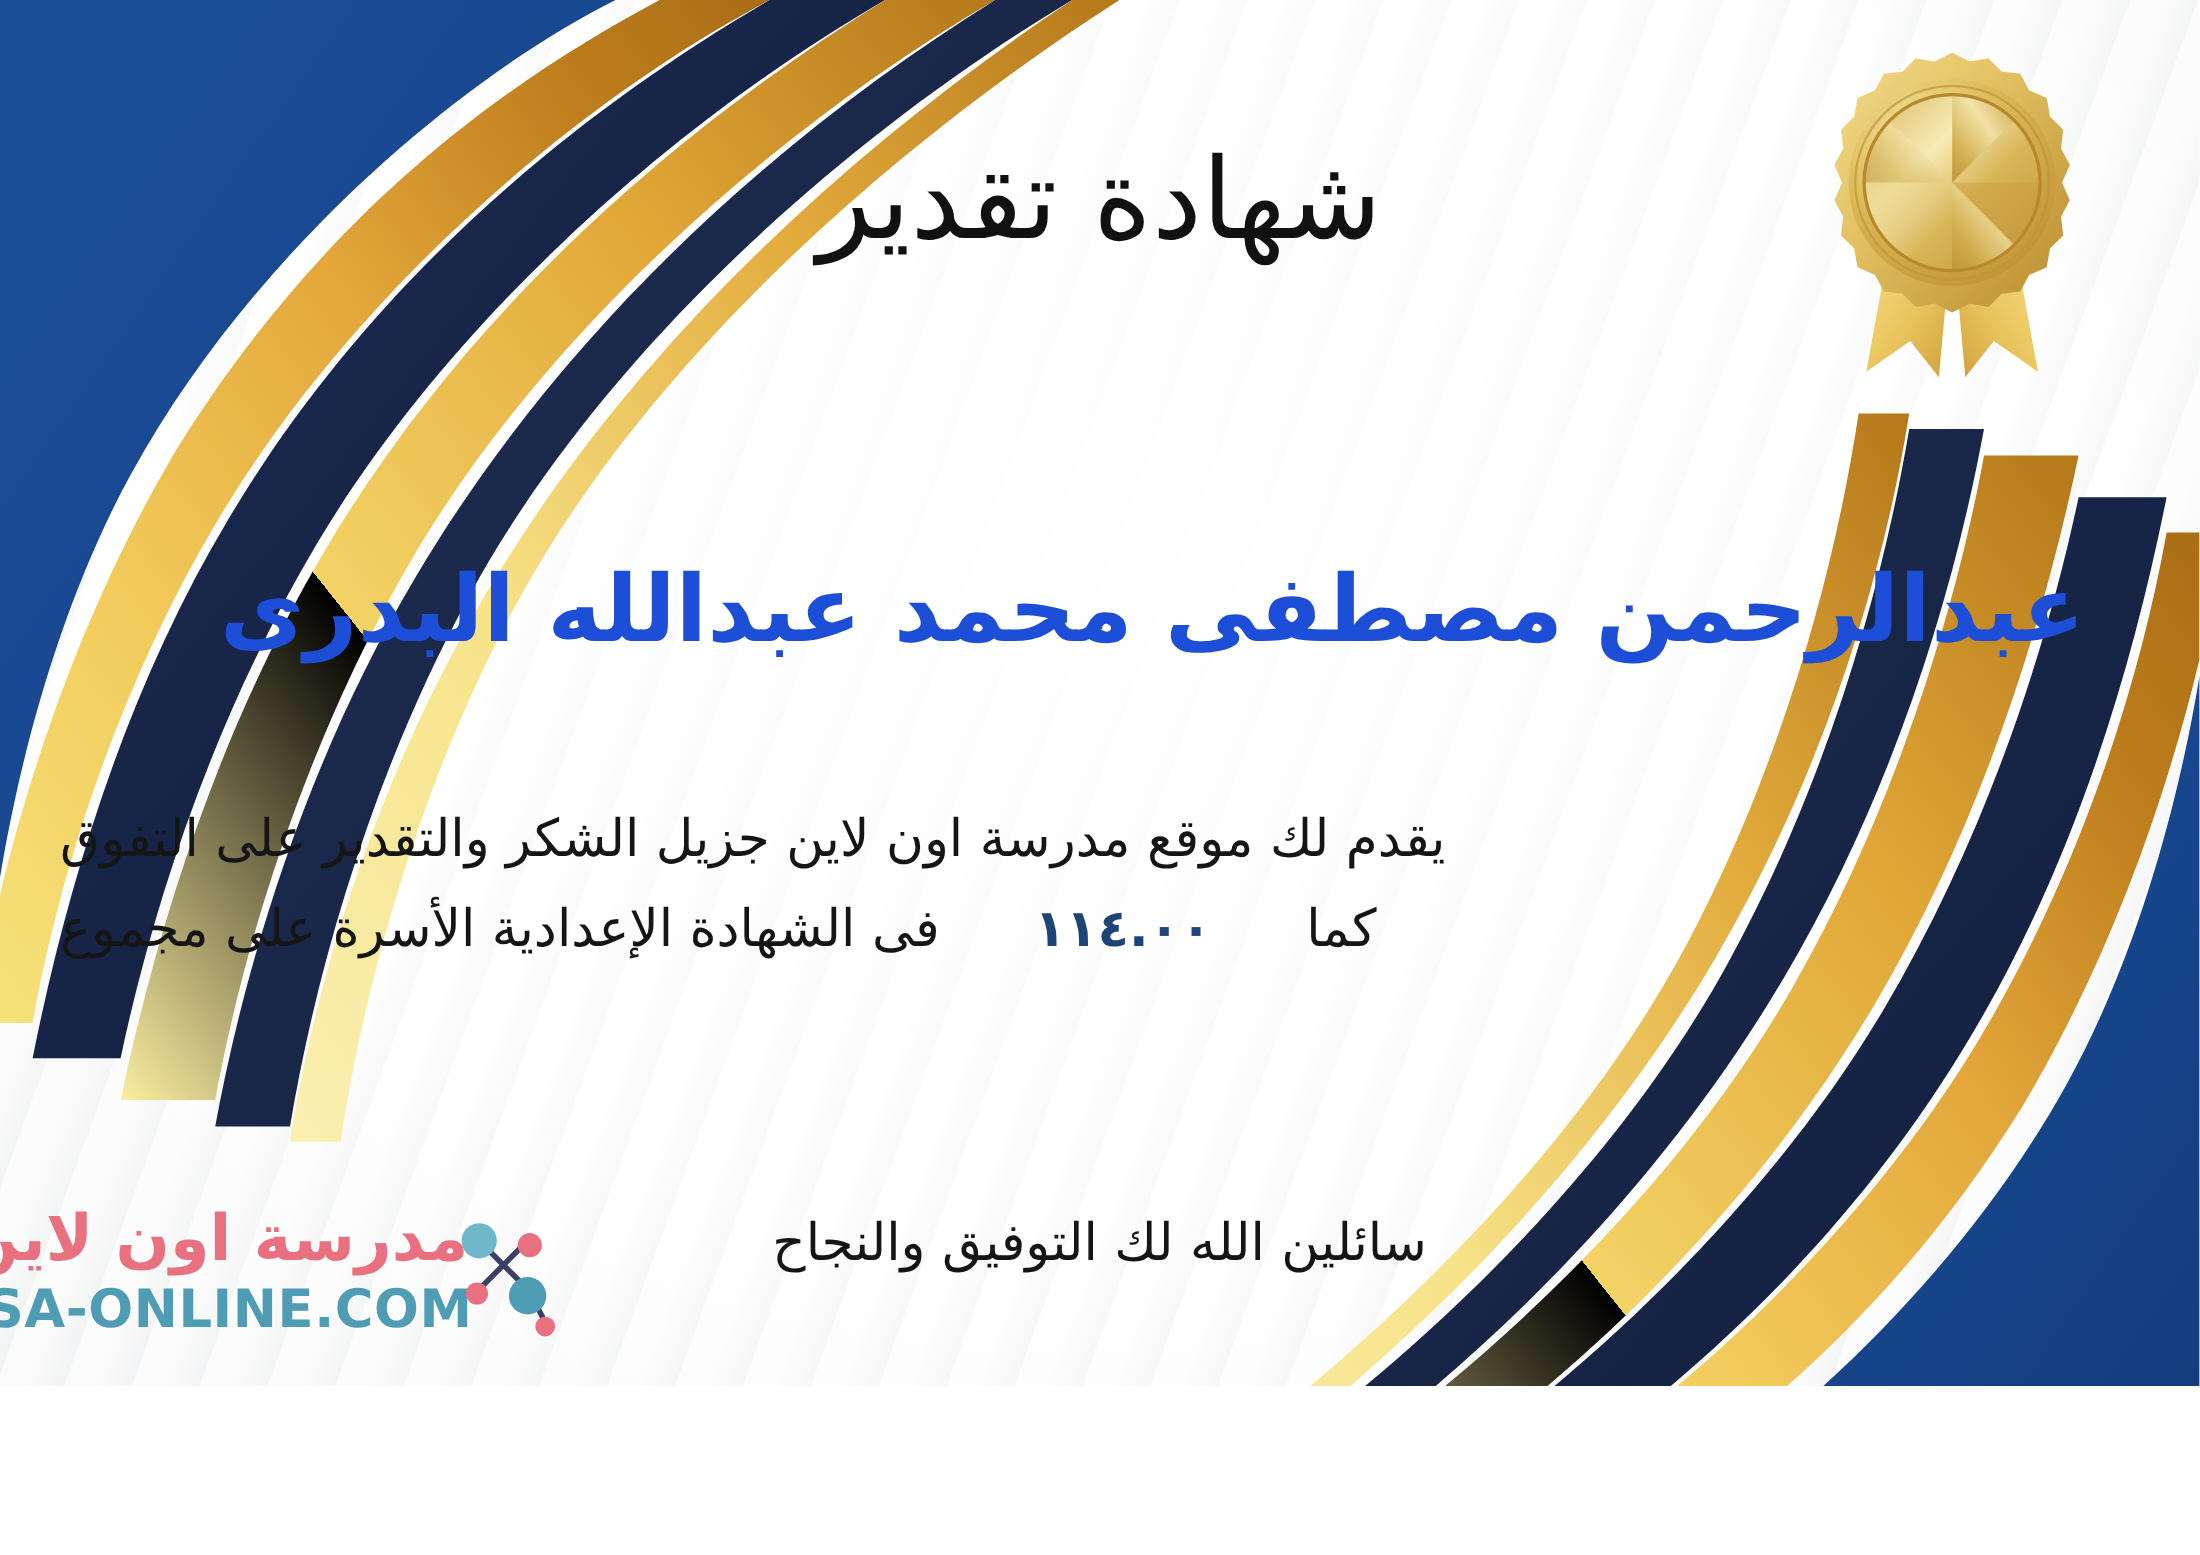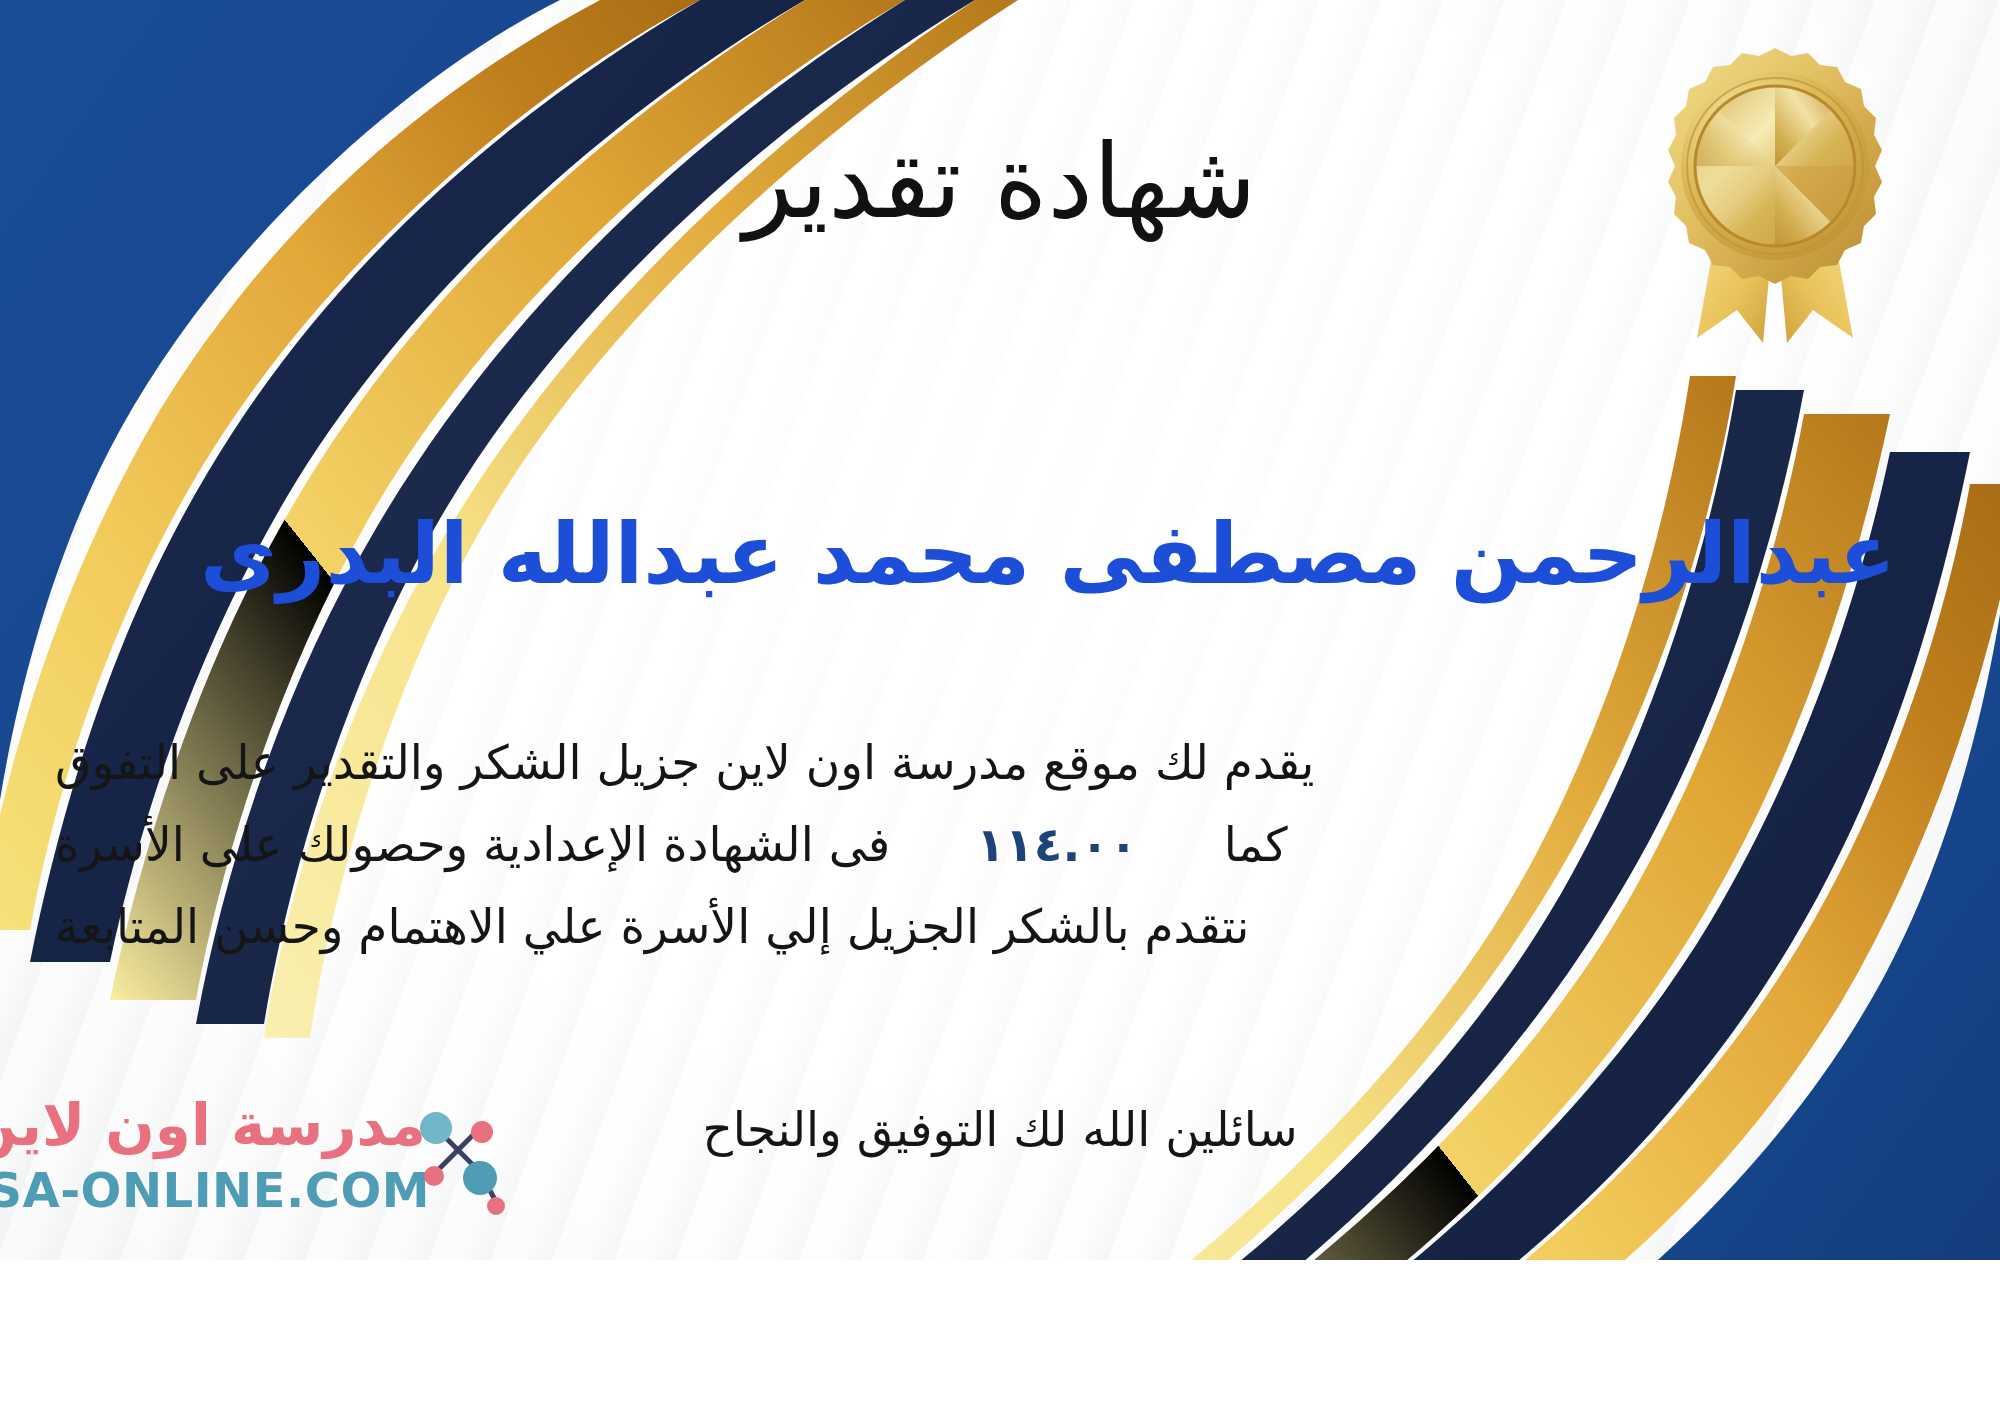--- a/index.html
+++ b/index.html
@@ -323,23 +323,22 @@
 
   <div class="content">
 
     <div class="title">شهادة تقدير</div>
 
     <div class="recipient-name">عبدالرحمن مصطفى محمد عبدالله البدرى</div>
 
     <div class="body-block">
       <span class="body-line">يقدم لك موقع مدرسة اون لاين جزيل الشكر  والتقدير على التفوق</span>
       <span class="body-line">
-        <span>كما</span><span class="gap"></span><span class="score">١١٤.٠٠</span><span class="gap"></span><span>فى الشهادة الإعدادية وحصولك على الأسرة</span>
+        <span>كما</span><span class="gap"></span><span class="score">١١٤.٠٠</span><span class="gap"></span><span>فى الشهادة الإعدادية الأسرة على مجموع</span>
       </span>
-      <span class="body-line">نتقدم  بالشكر الجزيل إلي الأسرة علي الاهتمام وحسن المتابعة</span>
     </div>
 
     <div class="closing">سائلين الله لك التوفيق  والنجاح</div>
   </div>
 
   <div class="brand">
     <div class="brand-arabic">مدرسة اون لاين</div>
     <div class="brand-url">MADRSA-ONLINE.COM</div>
     <svg class="brand-mark" viewBox="0 0 96 118">
       <line x1="26" y1="26" x2="70" y2="70" stroke="#3b3f63" stroke-width="5"></line>

